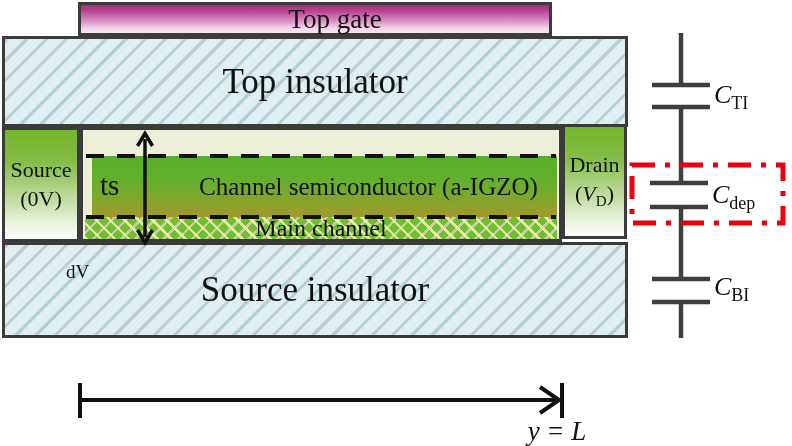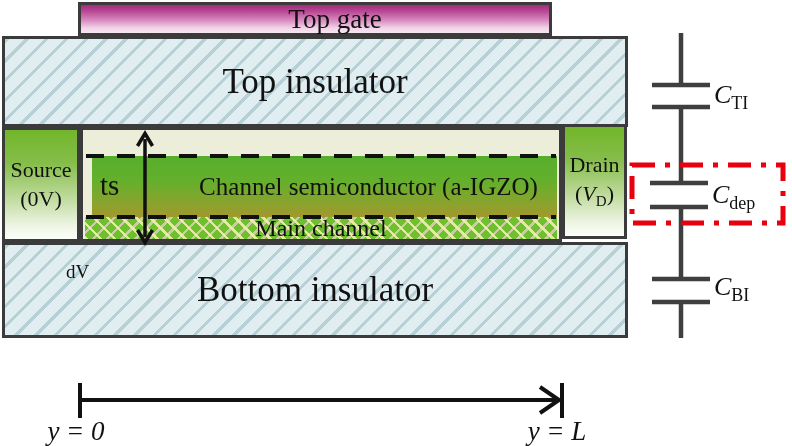--- a/index.html
+++ b/index.html
@@ -71,21 +71,21 @@
 <div class="canvas">
 
   <div class="block gate top-gate">
     <span>Top gate</span>
   </div>
 
   <div class="block insulator top-insulator">
     <span>Top insulator</span>
   </div>
   <div class="block insulator bottom-insulator">
-    <span>Bottom insulator</span>
+    <span>Source insulator</span>
   </div>
 
   <div class="block electrode source">
     <span>Source</span>
     <span>(0V)</span>
   </div>
   <div class="block electrode drain">
     <span>Drain</span>
     <span>
       <span>(</span><span style="font-style:italic">V</span><sub style="font-size:15px">D</sub><span>)</span>
@@ -134,20 +134,19 @@
       <line x1="681" y1="302" x2="681" y2="338"></line>
     </g>
 
     <g>
       <rect x="632" y="165" width="151" height="58" fill="none" stroke="#e8000f" stroke-width="5" stroke-dasharray="23 10 5 10"></rect>
     </g>
   </svg>
 
   <span class="lbl ts-label">ts</span>
   <span class="lbl dv-label">dV</span>
-  <span class="lbl axis-label axis-start">y = 0</span>
   <span class="lbl axis-label axis-end">y = L</span>
 
   <span class="cap-label cap-ti"><span class="sym">C</span><sub>TI</sub></span>
   <span class="cap-label cap-dep"><span class="sym">C</span><sub>dep</sub></span>
   <span class="cap-label cap-bi"><span class="sym">C</span><sub>BI</sub></span>
 
 </div>
 
 </body></html>

